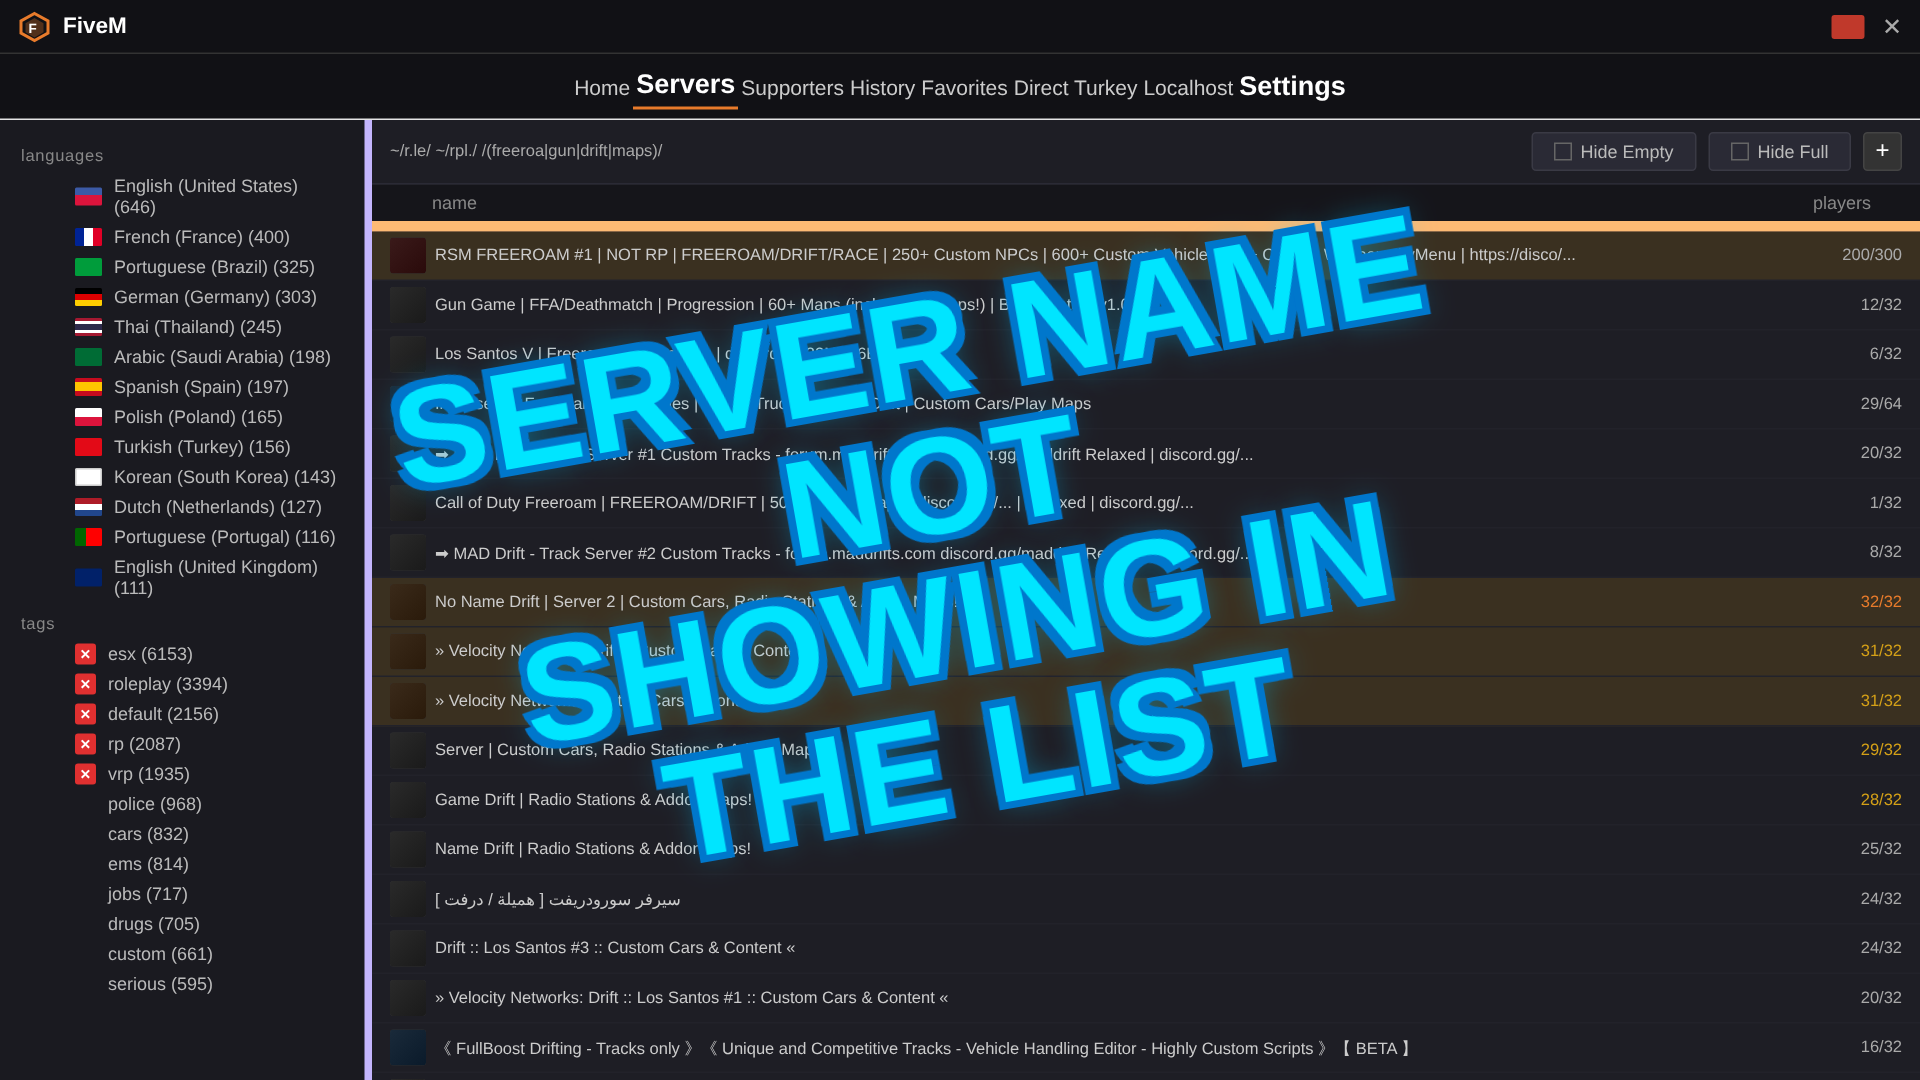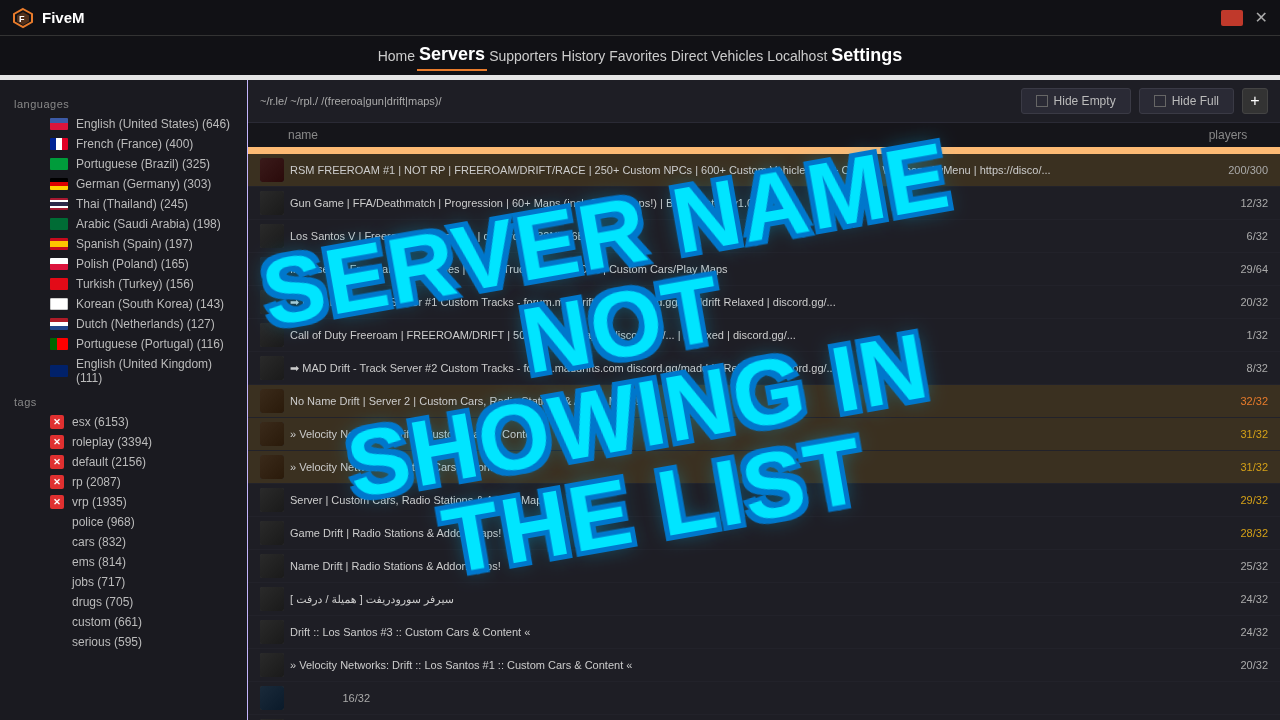--- a/index.html
+++ b/index.html
@@ -54,21 +54,21 @@
       overflow: hidden;
     }
 
     
     .navbar {
       background: #111115;
       height: 44px;
       display: flex;
       align-items: center;
       justify-content: center;
-      border-bottom: 5px solid #e5e5e5;
+      border-bottom: 1px solid #e5e5e5;
     }
     .nav-item {
       color: #ccc;
       font-size: 14px;
       cursor: pointer;
       padding: 4px 2px;
       text-decoration: none;
     }
     .nav-item.active {
       color: #fff;
@@ -87,21 +87,21 @@
       display: flex;
       height: calc(720px - 80px);
       background: #1e1e25;
     }
 
     
     .sidebar {
       width: 248px;
       min-width: 248px;
       background: #1a1a20;
-      border-right: 1px solid #c4b5fd;
+      border-right: 5px solid #c4b5fd;
       overflow-y: auto;
       padding: 10px 0;
     }
     .sidebar::-webkit-scrollbar { width: 4px; }
     .sidebar::-webkit-scrollbar-track { background: #111; }
     .sidebar::-webkit-scrollbar-thumb { background: #444; }
     .filter-path {
       font-size: 11px;
       color: #aaa;
       flex: 1;
@@ -330,21 +330,21 @@
     <span class="titlebar-close">✕</span>
   </div>
 </div>
 
 <div class="navbar">
   <a class="nav-item">Home</a>
   <a class="nav-item active">Servers</a>
   <a class="nav-item">Supporters</a>
   <a class="nav-item">History</a>
   <a class="nav-item">Favorites</a>
-  <a class="nav-item">Direct Vehicles</a>
+  <a class="nav-item">Direct Turkey</a>
   <a class="nav-item">Localhost</a>
   <a class="nav-item highlight">Settings</a>
 </div>
 
 <div class="main">
 
   <div class="sidebar">
     <div class="section-header">languages</div>
 
     <div class="sidebar-item">
@@ -588,20 +588,21 @@
             <div class="server-icon">
               <div class="server-thumb gray"></div>
             </div>
             <div class="server-name">» Velocity Networks: Drift :: Los Santos #1 :: Custom Cars &amp; Content «</div>
             <div class="server-players">20/32</div>
           </div>
           <div class="server-row">
             <div class="server-icon">
               <div class="server-thumb blue"></div>
             </div>
+            <div class="server-name">《 FullBoost Drifting - Tracks only 》《 Unique and Competitive Tracks - Vehicle Handling Editor - Highly Custom Scripts 》【 BETA 】</div>
             <div class="server-players">16/32</div>
           </div>
           <div class="server-row">
             <div class="server-icon">
               <div class="server-thumb gray"></div>
             </div>
             <div class="server-name">» Velocity Networks: Drift :: Tracks #2 :: Custom Cars &amp; Content «</div>
             <div class="server-players">13/32</div>
           </div>
         </div>

